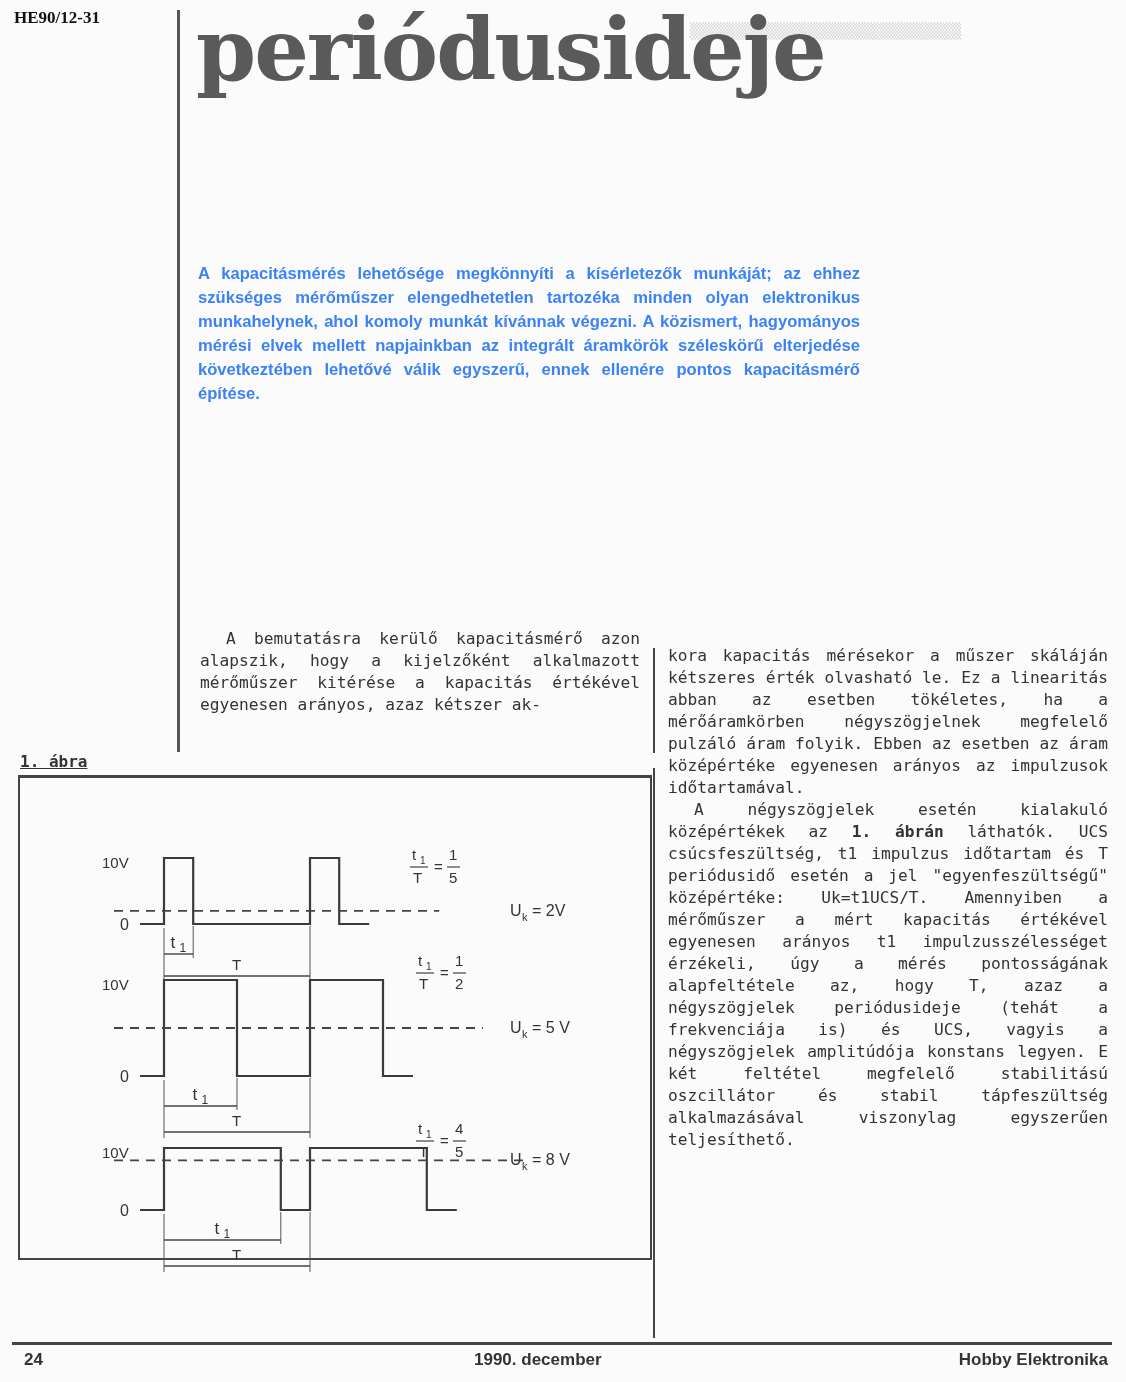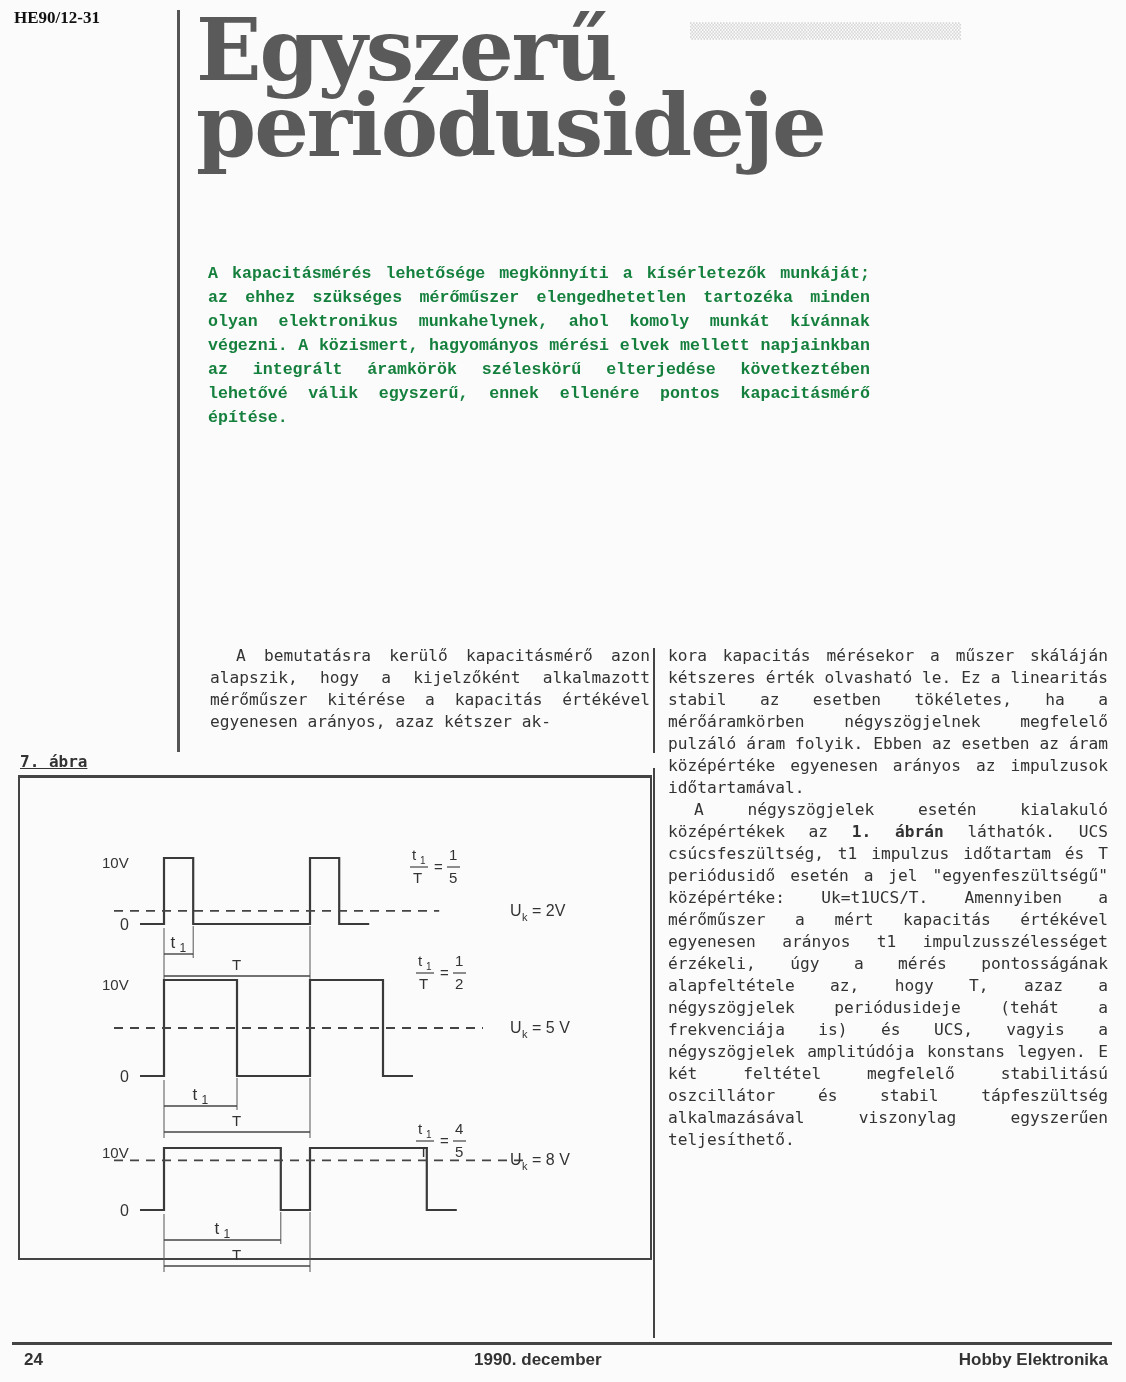--- a/index.html
+++ b/index.html
@@ -1,26 +1,26 @@
 <!DOCTYPE html>
 <html><head>
 <meta charset="utf-8">
 <style>
   html,body{margin:0;padding:0;}
   body{width:1126px;height:1382px;position:relative;background:#fbfbfb;overflow:hidden;color:#2b2b2b;}
   .abs{position:absolute;}
   .ref{left:14px;top:8px;font-family:"Liberation Serif",serif;font-weight:bold;font-size:17px;color:#111;}
   .vrule{left:177px;top:10px;width:3px;height:742px;background:#555;}
   .title{left:196px;top:12px;font-family:"DejaVu Serif",serif;font-weight:bold;font-size:86px;line-height:76px;color:#5a5a5a;letter-spacing:-2px;}
-  .lead{left:208px;top:262px;width:662px;font-family:Liberation Mono, monospace;font-weight:bold;font-size:16.6px;line-height:24px;color:#15803d;text-align:justify;}
+  .lead{left:198px;top:262px;width:662px;font-family:Liberation Sans, sans-serif;font-weight:bold;font-size:16.6px;line-height:24px;color:#3b82f6;text-align:justify;}
   .lead p{margin:0;}
   .col{font-family:"DejaVu Sans Mono",monospace;font-size:16.2px;line-height:22px;color:#333;text-align:justify;}
   .col p{margin:0;}
   .col .ind{text-indent:1.6em;}
-  .col1{left:200px;top:645px;width:440px;margin-left:10px;}
+  .col1{left:200px;top:628px;width:440px;}
   .col2{left:668px;top:645px;width:440px;}
   .colsep1{left:653px;top:648px;width:2px;height:105px;background:#444;}
   .colsep2{left:653px;top:768px;width:2px;height:570px;background:#444;}
   .figlabel{left:20px;top:752px;font-family:"DejaVu Sans Mono",monospace;font-weight:bold;font-size:16px;color:#333;text-decoration:underline;}
   .figbox{left:18px;top:775px;width:634px;height:485px;border:2px solid #444;border-top-width:3px;box-sizing:border-box;}
   .hr{left:12px;top:1342px;width:1100px;height:3px;background:#444;}
   .foot{top:1350px;font-family:Liberation Sans, sans-serif;font-weight:bold;font-size:17px;color:#333;}
   .f-page{left:24px;}
   .f-date{left:474px;}
   .f-mag{right:18px;}
@@ -30,41 +30,40 @@
 </head>
 <body>
 
 <div class="abs ref">HE90/12-31</div>
 
 <div class="abs ghost" style="left:690px;top:20px;width:420px;">▒▒▒▒▒▒▒▒▒▒▒▒▒▒▒▒▒▒▒▒▒▒▒▒▒▒▒▒▒▒</div>
 
 <div class="abs vrule"></div>
 
 <div class="abs title">
-  <div>Egyszerű</div>
   <div>periódusideje</div>
 </div>
 
 <div class="abs lead">
   <p>A kapacitásmérés lehetősége megkönnyíti a kísérletezők munkáját; az ehhez szükséges mérőműszer elengedhetetlen tartozéka minden olyan elektronikus munkahelynek, ahol komoly munkát kívánnak végezni. A közismert, hagyományos mérési elvek mellett napjainkban az integrált áramkörök széleskörű elterjedése következtében lehetővé válik egyszerű, ennek ellenére pontos kapacitásmérő építése.</p>
 </div>
 
 <div class="abs col col1">
   <p class="ind">A bemutatásra kerülő kapacitásmérő azon alapszik, hogy a kijelzőként alkalmazott mérőműszer kitérése a kapacitás értékével egyenesen arányos, azaz kétszer ak-</p>
 </div>
 
 <div class="abs colsep1"></div>
 <div class="abs colsep2"></div>
 
 <div class="abs col col2">
-  <p>kora kapacitás mérésekor a műszer skáláján kétszeres érték olvasható le. Ez a linearitás stabil az esetben tökéletes, ha a mérőáramkörben négyszögjelnek megfelelő pulzáló áram folyik. Ebben az esetben az áram középértéke egyenesen arányos az impulzusok időtartamával.</p>
+  <p>kora kapacitás mérésekor a műszer skáláján kétszeres érték olvasható le. Ez a linearitás abban az esetben tökéletes, ha a mérőáramkörben négyszögjelnek megfelelő pulzáló áram folyik. Ebben az esetben az áram középértéke egyenesen arányos az impulzusok időtartamával.</p>
   <p class="ind"><span>A négyszögjelek esetén kialakuló középértékek az </span><b>1. ábrán</b><span> láthatók. UCS csúcsfeszültség, t1 impulzus időtartam és T periódusidő esetén a jel "egyenfeszültségű" középértéke: Uk=t1UCS/T. Amennyiben a mérőműszer a mért kapacitás értékével egyenesen arányos t1 impulzusszélességet érzékeli, úgy a mérés pontosságának alapfeltétele az, hogy T, azaz a négyszögjelek periódusideje (tehát a frekvenciája is) és UCS, vagyis a négyszögjelek amplitúdója konstans legyen. E két feltétel megfelelő stabilitású oszcillátor és stabil tápfeszültség alkalmazásával viszonylag egyszerűen teljesíthető.</span></p>
 </div>
 
-<div class="abs figlabel">7. ábra</div>
+<div class="abs figlabel">1. ábra</div>
 
 <div class="abs figbox">
   <svg id="fig" width="630" height="558" viewBox="0 0 630 558">
       <polyline points="120,146 144,146 144,80 173.2,80 173.2,146 290,146 290,80 319.2,80 319.2,146 349.2,146" fill="none" stroke="#3a3a3a" stroke-width="2.2"></polyline>
       <line x1="94" y1="132.8" x2="419.2" y2="132.8" stroke="#444" stroke-width="1.8" stroke-dasharray="9,7"></line>
       <text x="82" y="90" font-size="15">10V</text>
       <text x="100" y="152" font-size="16">0</text>
       <line x1="144" y1="150" x2="144" y2="204" stroke="#555" stroke-width="1"></line>
       <line x1="173.2" y1="148" x2="173.2" y2="180" stroke="#555" stroke-width="1"></line>
       <line x1="290" y1="148" x2="290" y2="204" stroke="#555" stroke-width="1"></line>

